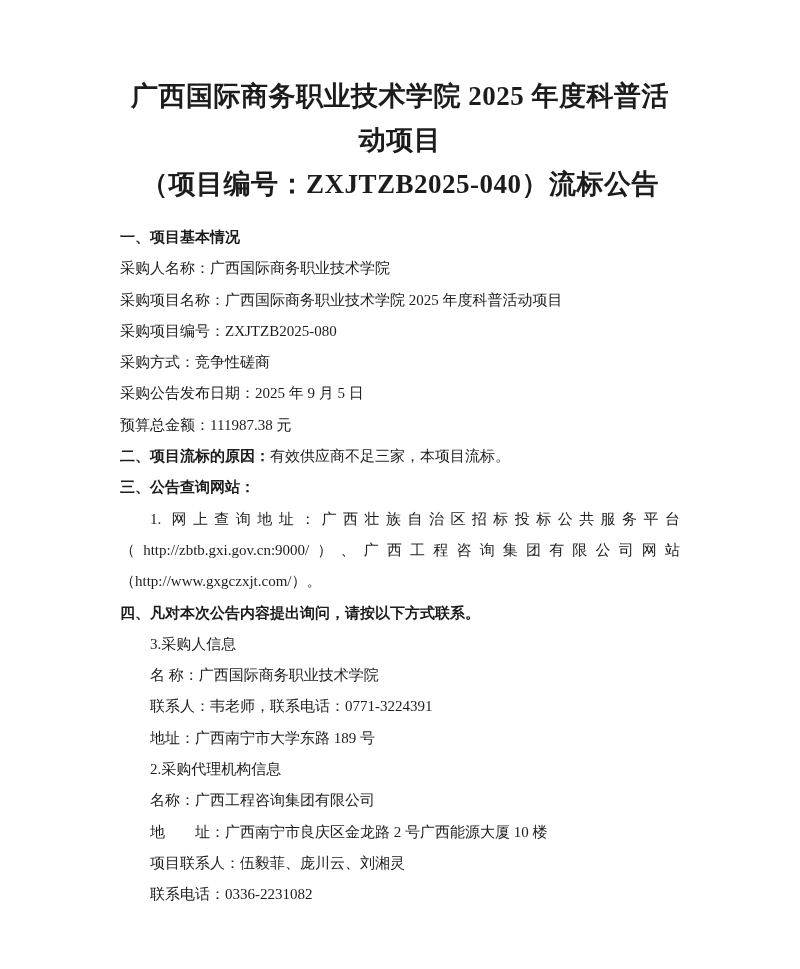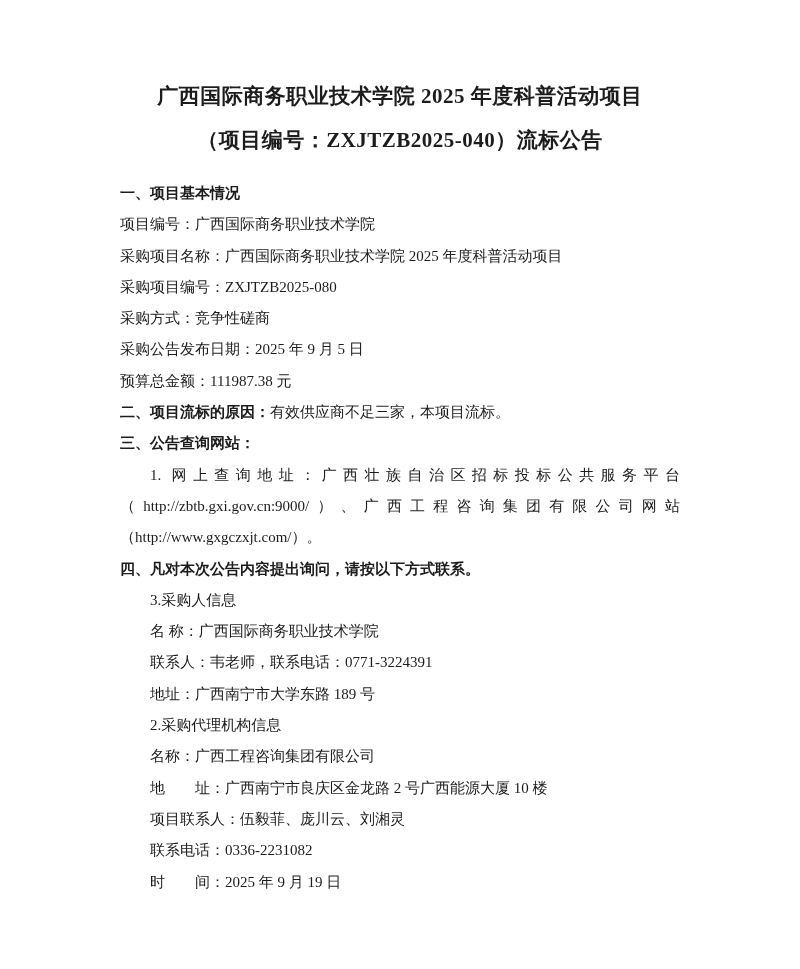--- a/index.html
+++ b/index.html
@@ -13,21 +13,21 @@
     height: 969px;
     background: #ffffff;
     overflow: hidden;
     font-family: "Liberation Serif", "DejaVu Serif", serif;
     color: #1c1c1c;
   }
   .content {
     padding: 74px 120px 0 120px;
   }
   .doc-title {
-    font-size: 21px;
+    font-size: 27px;
     font-weight: 700;
     text-align: center;
     line-height: 44px;
     letter-spacing: 0.5px;
   }
   .doc-body {
     margin-top: 16px;
     font-size: 15px;
     line-height: 31.3px;
   }
@@ -54,21 +54,21 @@
   <div class="content">
 
     <div class="doc-title">
       <div>广西国际商务职业技术学院 2025 年度科普活动项目</div>
       <div>（项目编号：ZXJTZB2025-040）流标公告</div>
     </div>
 
     <div class="doc-body">
 
       <p class="h">一、项目基本情况</p>
-      <p>项目编号：广西国际商务职业技术学院</p>
+      <p>采购人名称：广西国际商务职业技术学院</p>
       <p>采购项目名称：广西国际商务职业技术学院 2025 年度科普活动项目</p>
       <p>采购项目编号：ZXJTZB2025-080</p>
       <p>采购方式：竞争性磋商</p>
       <p>采购公告发布日期：2025 年 9 月 5 日</p>
       <p>预算总金额：111987.38 元</p>
 
       <p><span class="h">二、项目流标的原因：</span><span>有效供应商不足三家，本项目流标。</span></p>
 
       <p class="h">三、公告查询网站：</p>
       <p class="indent justify">1. 网上查询地址：广西壮族自治区招标投标公共服务平台</p>
@@ -80,17 +80,16 @@
       <p class="indent">3.采购人信息</p>
       <p class="indent">名 称：广西国际商务职业技术学院</p>
       <p class="indent">联系人：韦老师，联系电话：0771-3224391</p>
       <p class="indent">地址：广西南宁市大学东路 189 号</p>
 
       <p class="indent">2.采购代理机构信息</p>
       <p class="indent">名称：广西工程咨询集团有限公司</p>
       <p class="indent">地　　址：广西南宁市良庆区金龙路 2 号广西能源大厦 10 楼</p>
       <p class="indent">项目联系人：伍毅菲、庞川云、刘湘灵</p>
       <p class="indent">联系电话：0336-2231082</p>
-      <p class="indent">时　　间：2025 年 9 月 19 日</p>
 
     </div>
   </div>
 </div>
 
 </body></html>

